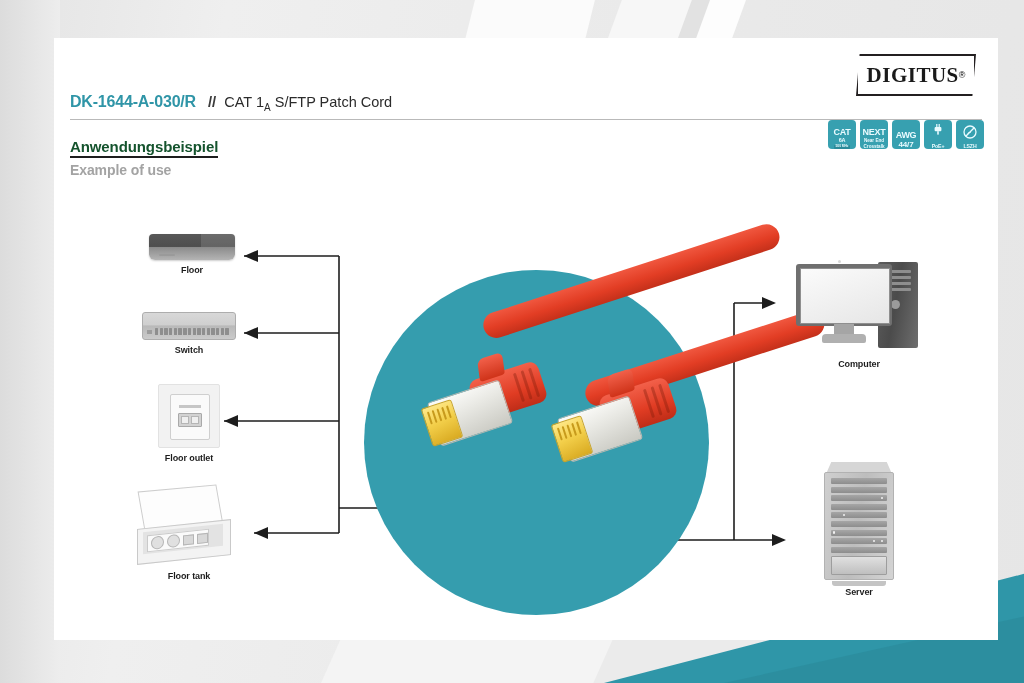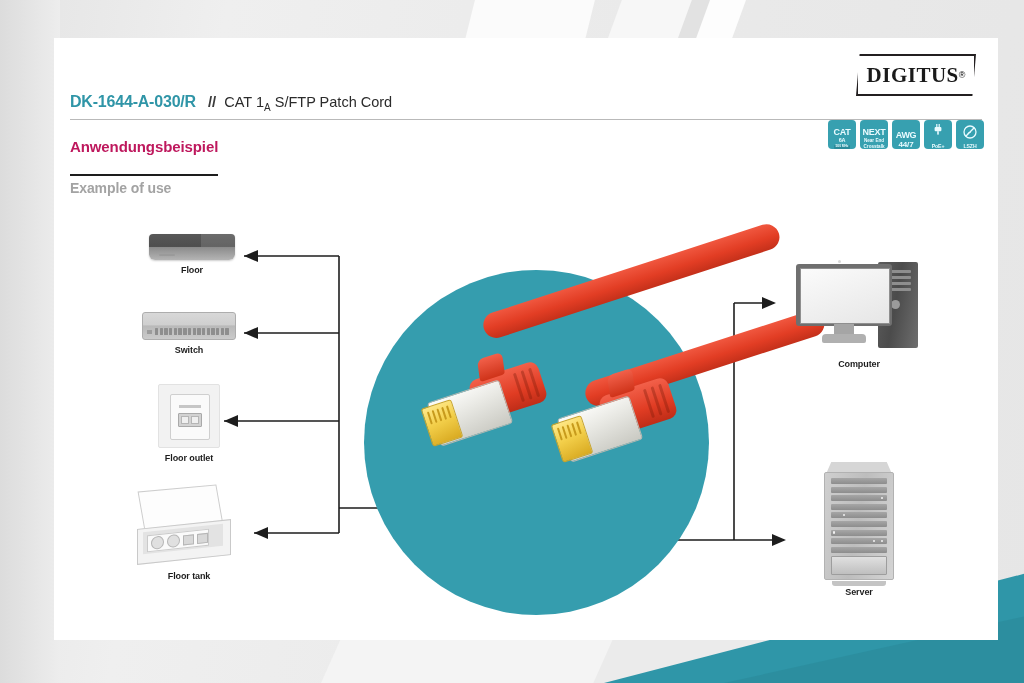--- a/index.html
+++ b/index.html
@@ -43,22 +43,22 @@
   #header{position:absolute;left:16px;top:55px;right:16px;}
   #hdr-row{display:flex;align-items:baseline;padding-bottom:6px;}
   #sku{color:#2f95a7;font-weight:bold;font-size:16px;letter-spacing:-.2px;}
   #slash{color:#3b3b3b;font-size:15px;font-weight:bold;margin:0 8px 0 12px;}
   #desc{color:#2b2b2b;font-size:14.5px;}
   #desc .sub{font-size:10px;vertical-align:sub;}
   #hdr-rule{height:1px;background:#b9b9b9;width:100%;}
 
   
   #titles{position:absolute;left:16px;top:100px;}
-  #title-de{font-size:15px;font-weight:bold;color:#be185d;display:inline-block;
-      border-bottom:2px solid #1d1d1d;padding-bottom:19px;letter-spacing:-.1px;}
+  #title-de{font-size:15px;font-weight:bold;color:#14532d;display:inline-block;
+      border-bottom:2px solid #1d1d1d;padding-bottom:1px;letter-spacing:-.1px;}
   #title-en{font-size:14px;font-weight:bold;color:#a3a3a3;margin-top:4px;letter-spacing:-.1px;}
 
   
   #badges{position:absolute;right:14px;top:82px;display:flex;gap:4px;}
   .badge{width:28px;height:29px;border-radius:4px;background:#37a0b0;
       color:#eafbff;display:flex;flex-direction:column;align-items:center;
       justify-content:flex-end;line-height:1;overflow:hidden;}
   .b-main{font-weight:bold;font-size:9px;letter-spacing:-.3px;}
   .b-sub{font-size:5.5px;font-weight:bold;margin-top:1px;letter-spacing:-.2px;}
   .b-tiny{font-size:3.4px;font-weight:bold;margin-top:1.5px;background:#2b8b9a;

